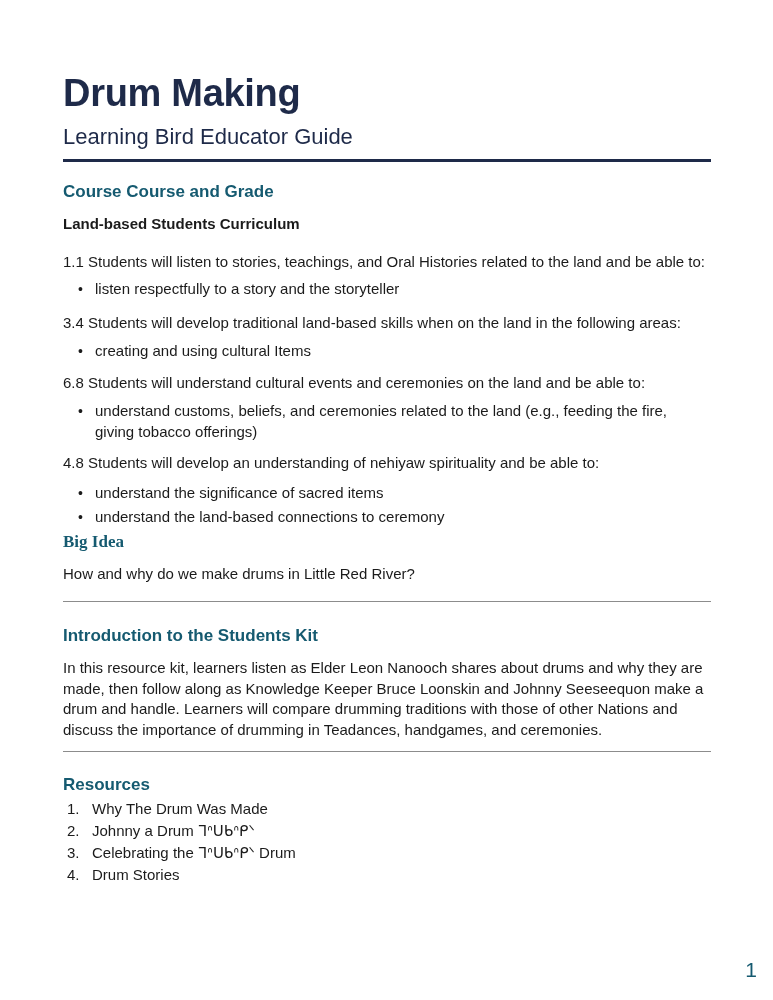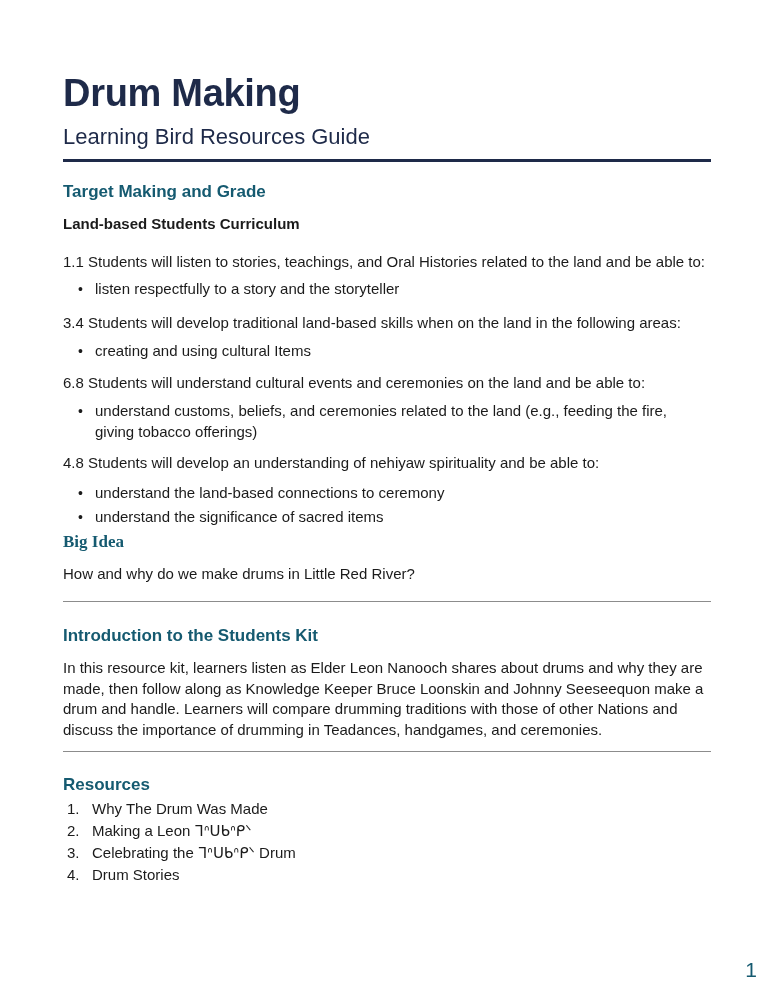--- a/index.html
+++ b/index.html
@@ -109,61 +109,61 @@
     color: var(--teal, #155a70);
   }
 </style>
 </head>
 <body>
 
 <div class="page">
   <div class="content">
 
     <h1 class="doc-title">Drum Making</h1>
-    <div class="doc-subtitle">Learning Bird Resources Guide</div>
+    <div class="doc-subtitle">Learning Bird Educator Guide</div>
     <hr class="title-rule">
 
-    <h2 class="h-teal h-target">Target Making and Grade</h2>
+    <h2 class="h-teal h-target">Course Course and Grade</h2>
     <h3 class="h-sub">Land-based Students Curriculum</h3>
 
     <p class="body-text outcome-text first">1.1 Students will listen to stories, teachings, and Oral Histories related to the land and be able to:</p>
     <ul class="bullet-list">
       <li>listen respectfully to a story and the storyteller</li>
     </ul>
 
     <p class="body-text outcome-text" style="margin-top:13px">3.4 Students will develop traditional land-based skills when on the land in the following areas:</p>
     <ul class="bullet-list" style="margin-top:8px">
       <li>creating and using cultural Items</li>
     </ul>
 
     <p class="body-text outcome-text" style="margin-top:11px">6.8 Students will understand cultural events and ceremonies on the land and be able to:</p>
     <ul class="bullet-list" style="margin-top:8px">
       <li>understand customs, beliefs, and ceremonies related to the land (e.g., feeding the fire, giving tobacco offerings)</li>
     </ul>
 
     <p class="body-text outcome-text" style="margin-top:11px">4.8 Students will develop an understanding of nehiyaw spirituality and be able to:</p>
     <ul class="bullet-list" style="margin-top:9px">
+      <li>understand the significance of sacred items</li>
       <li>understand the land-based connections to ceremony</li>
-      <li>understand the significance of sacred items</li>
     </ul>
 
     <h2 class="h-teal h-bigidea">Big Idea</h2>
     <p class="body-text bigidea-text">How and why do we make drums in Little Red River?</p>
 
     <hr class="divider">
 
     <h2 class="h-teal h-intro">Introduction to the Students Kit</h2>
     <p class="body-text intro-text">In this resource kit, learners listen as Elder Leon Nanooch shares about drums and why they are made, then follow along as Knowledge Keeper Bruce Loonskin and Johnny Seeseequon make a drum and handle. Learners will compare drumming traditions with those of other Nations and discuss the importance of drumming in Teadances, handgames, and ceremonies.</p>
 
     <hr class="divider divider-2">
 
     <h2 class="h-teal h-resources">Resources</h2>
     <ol class="resource-list">
       <li>Why The Drum Was Made</li>
-      <li>Making a Leon ᒣᐢᑌᑲᐢᑭᐠ</li>
+      <li>Johnny a Drum ᒣᐢᑌᑲᐢᑭᐠ</li>
       <li>Celebrating the ᒣᐢᑌᑲᐢᑭᐠ Drum</li>
       <li>Drum Stories</li>
     </ol>
 
   </div>
 
   <div class="page-number">1</div>
 </div>
 
 </body></html>

